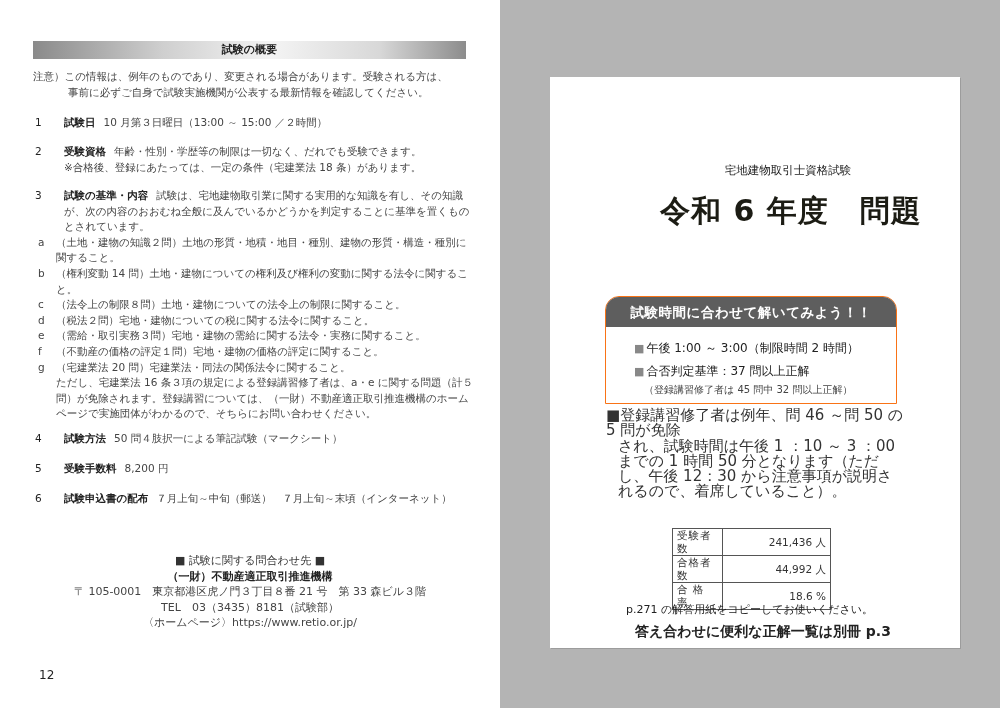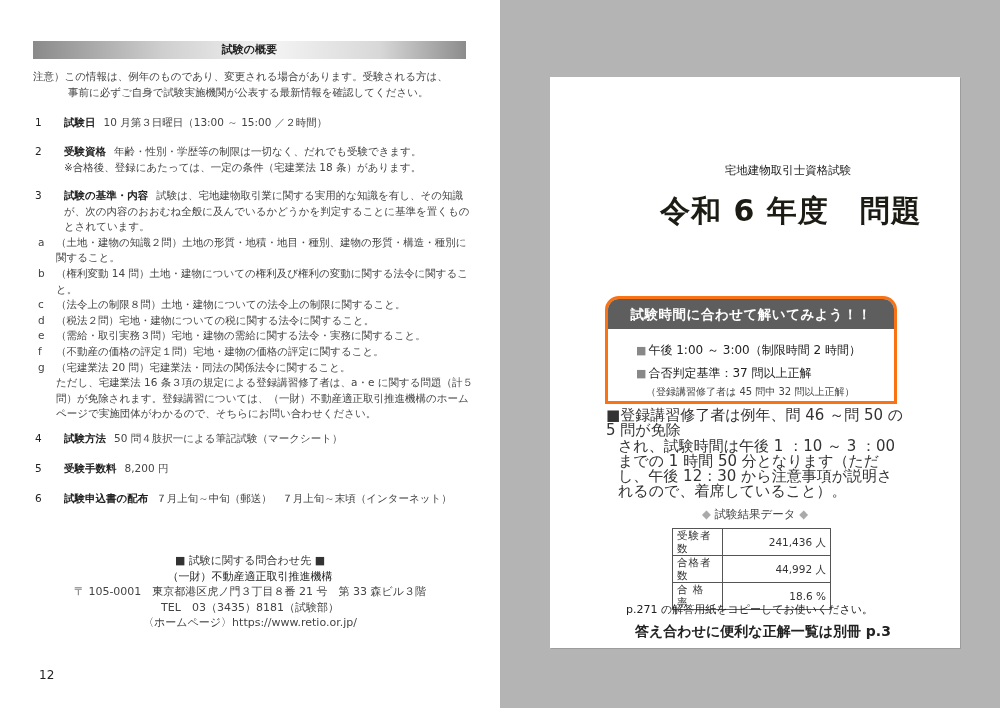--- a/index.html
+++ b/index.html
@@ -19,30 +19,30 @@
   .sec { position: absolute; left: 35px; width: 440px; font-size: 10.5px; line-height: 15.6px; color: #444; }
   .sec .num { position: absolute; left: 0; top: 0; color: #222; }
   .sec .body { margin-left: 21px; display: block; padding-left: 8px; }
   .sec .label { font-weight: bold; color: #222; margin-right: 8px; }
   .sub { position: relative; padding-left: 14px; }
   .sub .letter { position: absolute; left: -4px; top: 0; }
   .note-para { padding-left: 14px; }
 
   .contact { position: absolute; left: 0; width: 500px; top: 553px; text-align: center; font-size: 11px; line-height: 15.5px; color: #444; }
   .contact .title { color: #333; }
-  .contact .org { color: #222; font-weight: normal; }
+  .contact .org { color: #222; font-weight: bold; }
   .page-num { position: absolute; left: 39px; top: 668px; font-size: 12px; color: #222; }
 
   
   .right-bg { position: absolute; left: 500px; top: 0; width: 500px; height: 708px; background: #b4b4b4; }
   .cover { position: absolute; left: 550px; top: 77px; width: 410px; height: 571px; background: #fff; box-shadow: 1px 1px 0 #9c9c9c; }
   .cover-subtitle { position: absolute; left: 0; width: 410px; top: 86px; text-align: center; font-size: 11.5px; color: #222; margin-left: 33px; }
   .cover-title { position: absolute; left: 0; width: 482px; top: 114px; text-align: center; font-size: 30px; font-weight: bold; color: #1c1c14; letter-spacing: 1px; }
 
-  .time-box { position: absolute; left: 55px; top: 219px; width: 292px; height: 108px; border: 3px solid #f97316; border-radius: 14px 14px 0 0; overflow: hidden; }
+  .time-box { position: absolute; left: 55px; top: 219px; width: 292px; height: 108px; border: 1px solid #f97316; border-radius: 14px 14px 0 0; overflow: hidden; }
   .time-box-head { background: #5e5e5e; height: 30px; color: #fff; font-weight: bold; font-size: 13.5px; line-height: 30px; text-align: center; letter-spacing: 0.5px; }
   .time-box-body { padding: 10px 0 0 28px; font-size: 12px; color: #222; }
   .time-box-body .line { line-height: 22px; }
   .time-box-body .sq { color: #888; font-size: 11px; margin-right: 2px; }
   .time-box-body .sub-note { font-size: 10px; color: #444; line-height: 13px; padding-left: 10px; }
 
   .exempt-note { position: absolute; left: 56px; top: 331px; width: 300px; font-size: 15px; line-height: 15.3px; color: #333; }
   .exempt-note .bullet { color: #333; }
   .exempt-note .rest { display: block; padding-left: 12px; }
 
@@ -143,25 +143,20 @@
       <div class="line"><span class="sq">■</span><span>合否判定基準：37 問以上正解</span></div>
       <div class="sub-note">（登録講習修了者は 45 問中 32 問以上正解）</div>
     </div>
   </div>
 
   <div class="exempt-note">
     <span class="bullet">■</span><span>登録講習修了者は例年、問 46 ～問 50 の 5 問が免除</span>
     <span class="rest">され、試験時間は午後 1 ：10 ～ 3 ：00 までの 1 時間 50 分となります（ただし、午後 12：30 から注意事項が説明されるので、着席していること）。</span>
   </div>
 
-  <div class="results-title">
-    <span class="dia">◆</span>
-    <span>試験結果データ</span>
-    <span class="dia">◆</span>
-  </div>
   <table class="results-table">
     <tbody>
         <tr>
       <td class="lbl">受験者数</td>
       <td class="val">241,436 人</td>
     </tr>
     <tr>
       <td class="lbl">合格者数</td>
       <td class="val">44,992 人</td>
     </tr>

